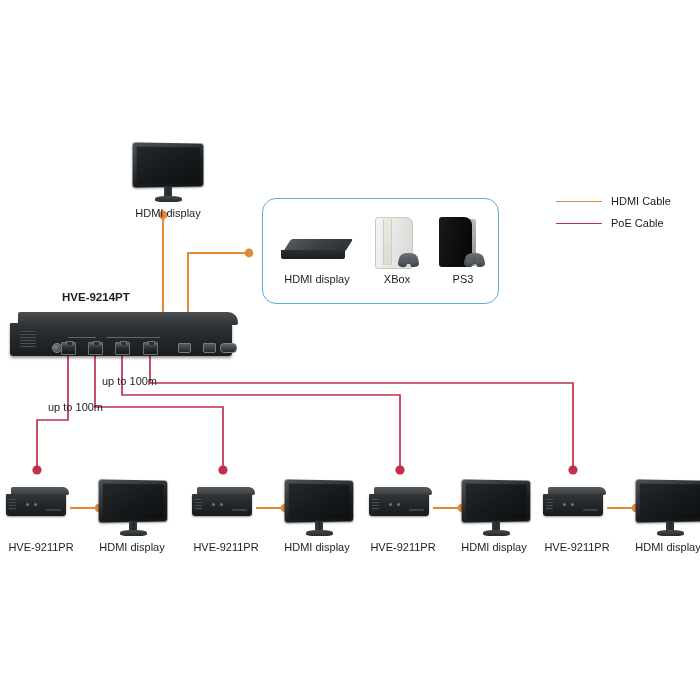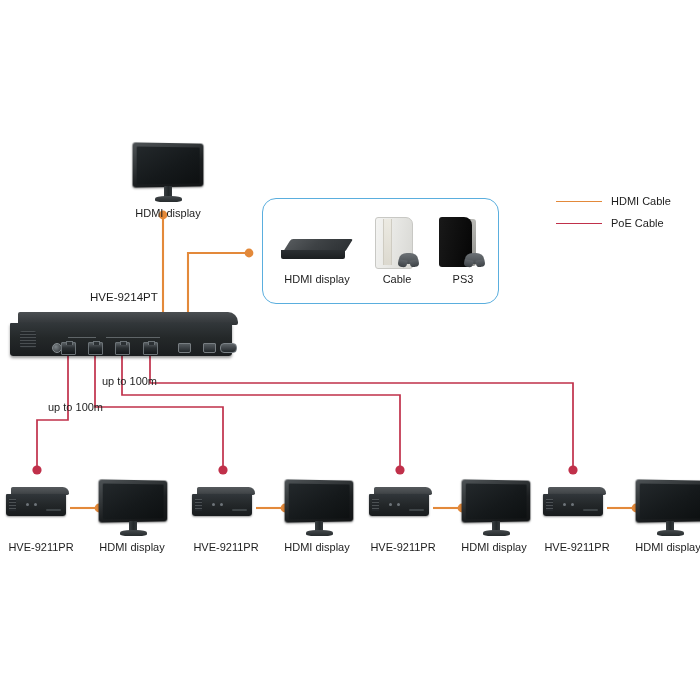--- a/index.html
+++ b/index.html
@@ -8,21 +8,21 @@
     background:#ffffff;
     font-family:"Liberation Sans", sans-serif;
     position:relative;
     overflow:hidden;
     color:#1a1a1a;
   }
   .stage{position:absolute;left:0;top:0;width:700px;height:700px;}
   svg.wires{position:absolute;left:0;top:0;width:700px;height:700px;overflow:visible;}
 
   .lbl{position:absolute;font-size:11px;line-height:13px;color:#1d1d1d;white-space:nowrap;}
-  .lbl-bold{font-weight:normal;font-size:11.5px;margin-left:28px;}
+  .lbl-bold{font-weight:bold;font-size:11.5px;}
   .lbl-center{text-align:center;}
 
   
   .source-box{
     position:absolute;
     border:1.6px solid #5aaede;
     border-radius:14px;
     background:#ffffff;
   }
 
@@ -229,21 +229,21 @@
       <div class="player-top" style="left:6px;top:0;width:62px;height:13px;"></div>
       <div class="player-front" style="left:0px;top:11px;width:64px;height:9px;"></div>
     </div>
     <div class="lbl lbl-center" style="left:6px;top:74px;width:96px;">HDMI display</div>
 
     <div class="xbox" style="left:112px;top:18px;width:44px;height:52px;">
       <div class="xbox-body" style="width:36px;height:50px;"></div>
       <div class="xbox-slot" style="left:8px;top:2px;width:7px;height:46px;"></div>
       <div class="pad" style="left:24px;top:36px;width:19px;height:11px;"></div>
     </div>
-    <div class="lbl lbl-center" style="left:98px;top:74px;width:72px;">Cable</div>
+    <div class="lbl lbl-center" style="left:98px;top:74px;width:72px;">XBox</div>
 
     <div class="ps3" style="left:176px;top:18px;width:48px;height:52px;">
       <div class="ps3-side" style="left:30px;top:2px;width:7px;height:47px;"></div>
       <div class="ps3-body" style="width:33px;height:50px;"></div>
       <div class="pad" style="left:26px;top:36px;width:19px;height:11px;"></div>
     </div>
     <div class="lbl lbl-center" style="left:166px;top:74px;width:68px;">PS3</div>
   </div>
 
   <div class="lbl lbl-bold" style="left:62px;top:291px;">HVE-9214PT</div>

